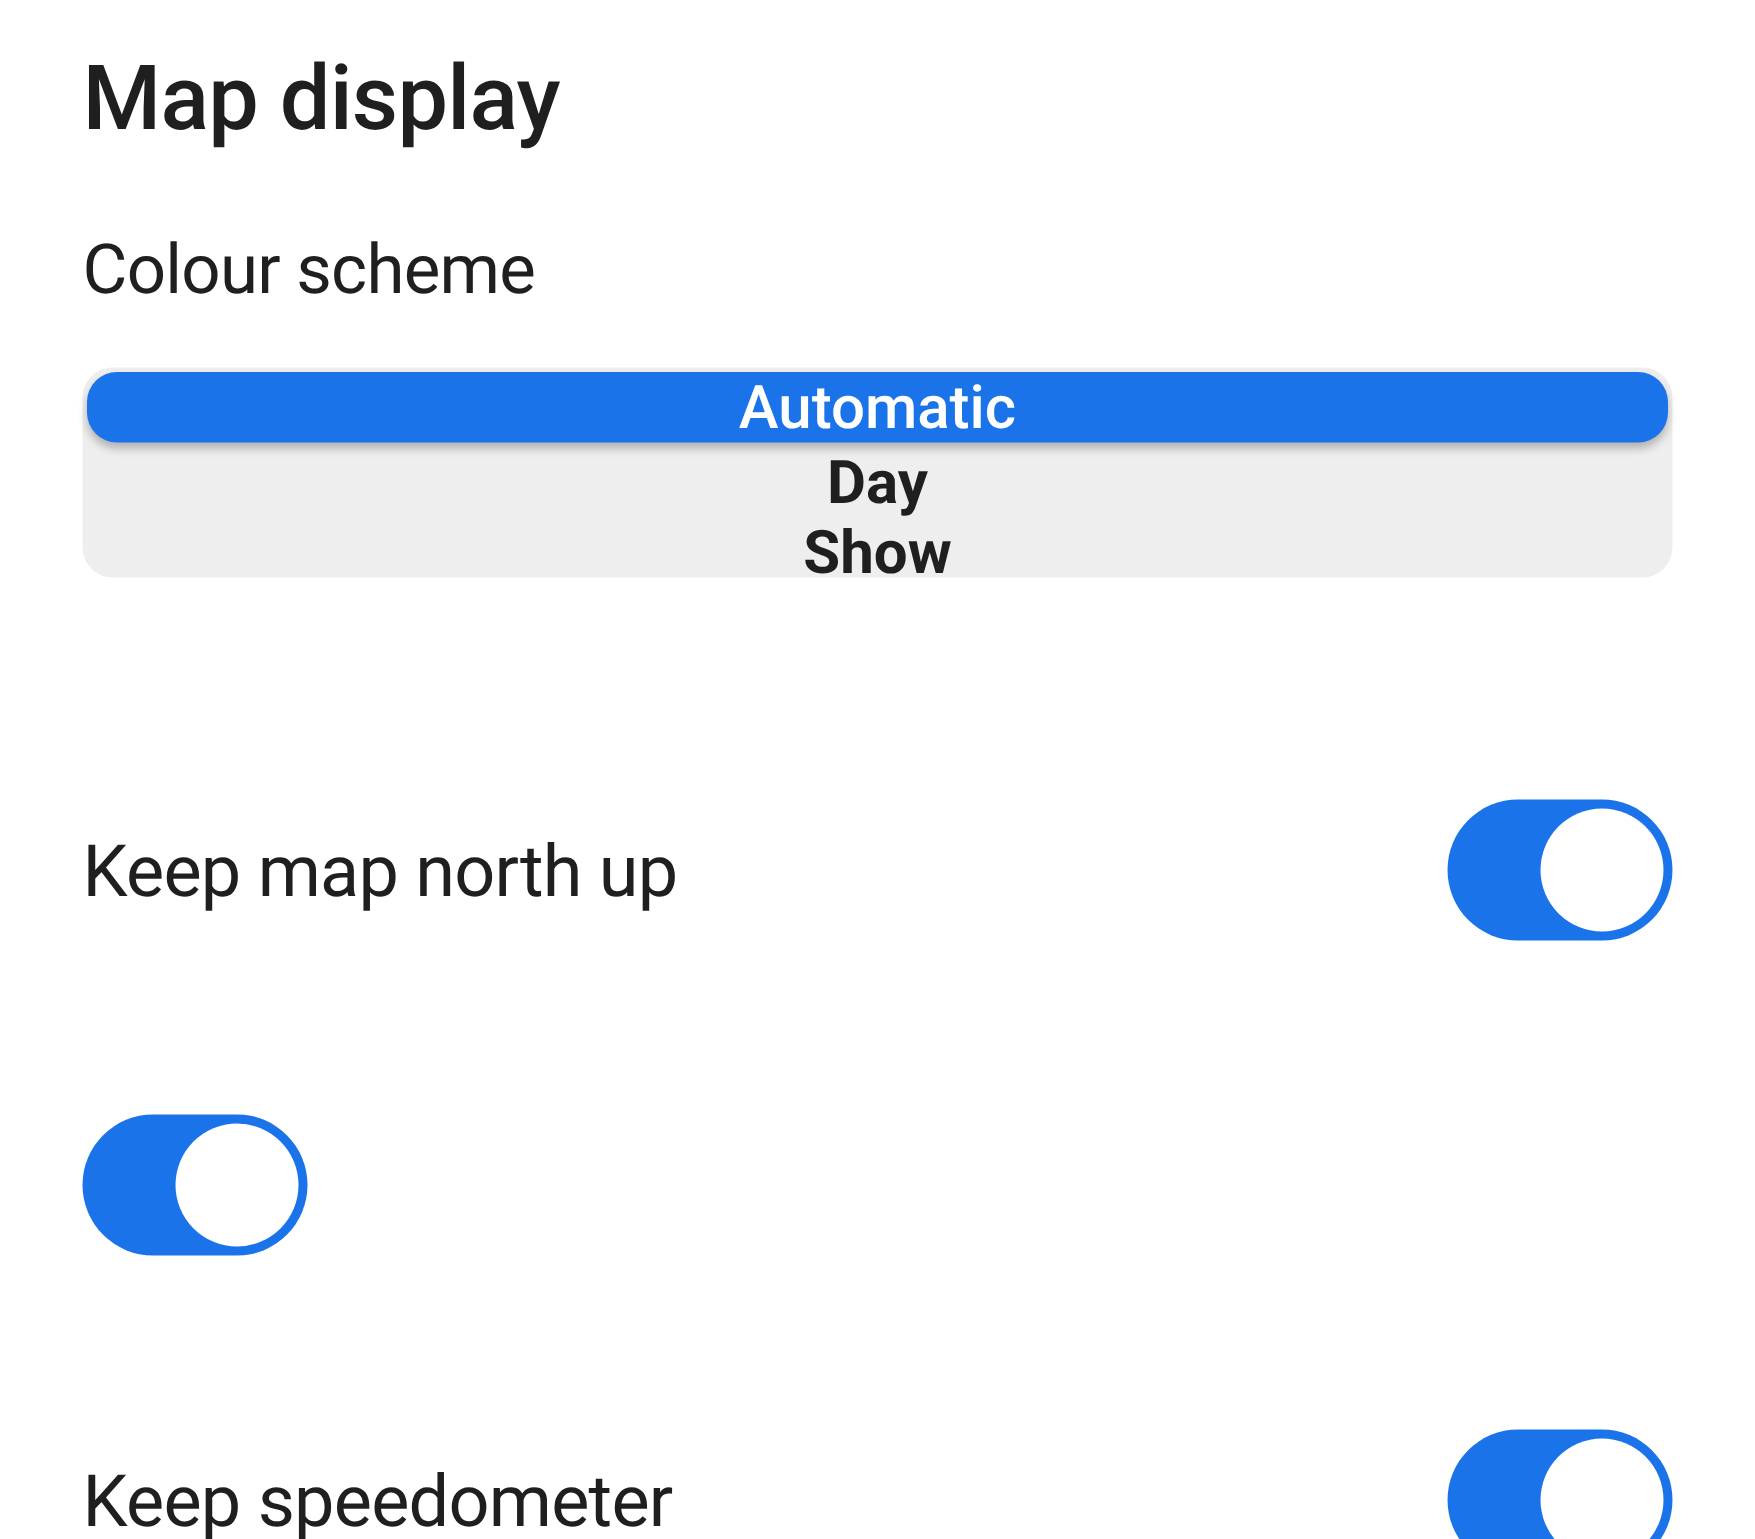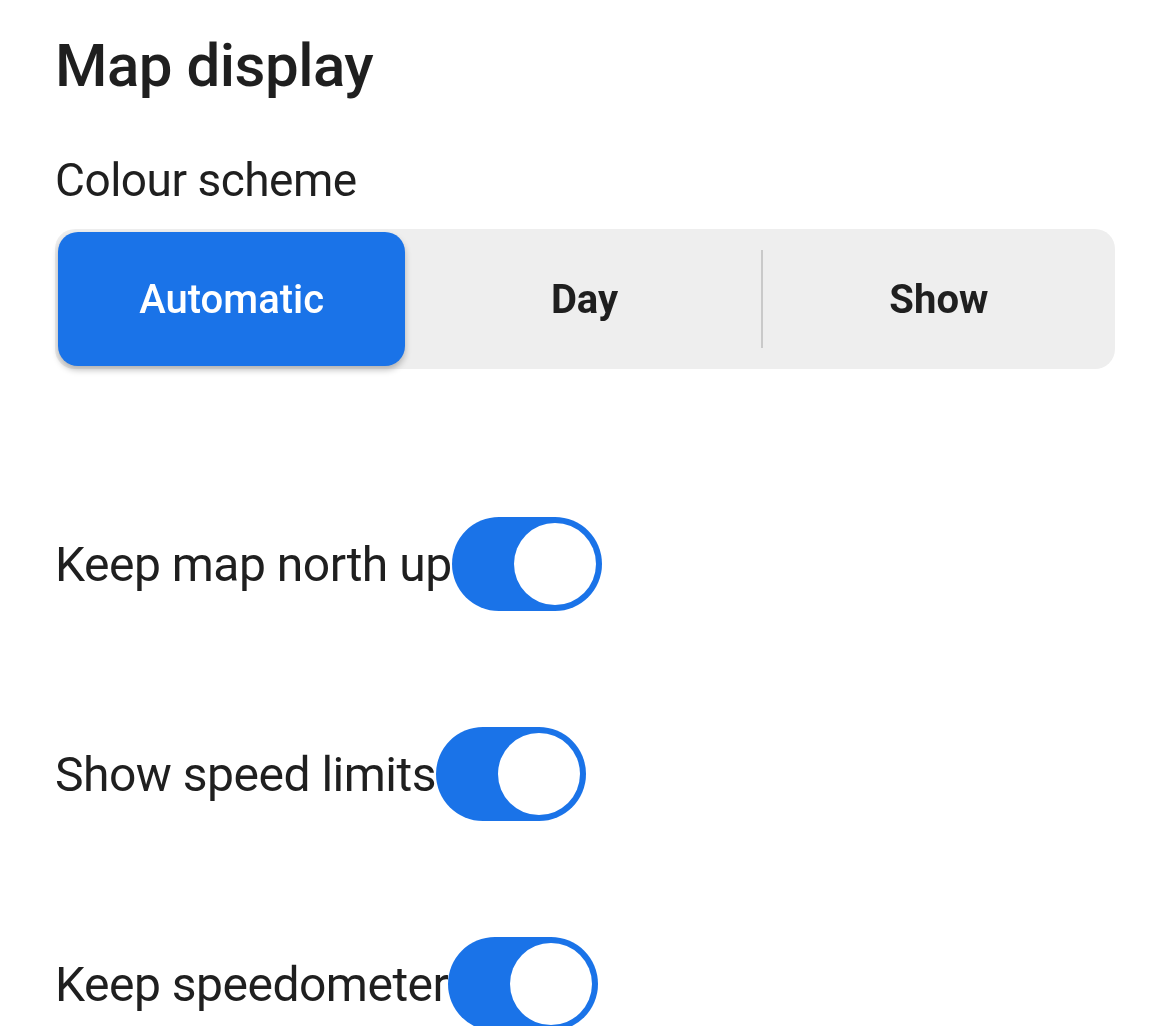--- a/index.html
+++ b/index.html
@@ -17,31 +17,32 @@
       font-size: 60px;
       font-weight: 500;
       letter-spacing: -0.5px;
       color: #1f1f1f;
       margin-bottom: 52px;
     }
     .subsection-title {
       font-size: 46px;
       font-weight: 400;
       color: #1f1f1f;
-      margin-bottom: 22px;
+      margin-bottom: 38px;
       letter-spacing: -0.5px;
     }
     .segmented {
       display: flex;
       width: 100%;
       background: #eeeeee;
       border-radius: 20px;
       height: 140px;
       position: relative;
       margin-bottom: 90px;
+      flex-direction: column;
     }
     .segmented-item {
       flex: 1 1 0;
       display: flex;
       align-items: center;
       justify-content: center;
       font-size: 40px;
       font-weight: 700;
       color: #1f1f1f;
       cursor: pointer;
@@ -58,20 +59,21 @@
     }
     .segmented-divider {
       width: 2px;
       background: #c9c9c9;
       align-self: center;
       height: 70%;
     }
     .setting-row {
       display: flex;
       align-items: center;
+      justify-content: space-between;
       padding: 58px 0;
     }
     .setting-label {
       font-size: 48px;
       font-weight: 400;
       color: #1f1f1f;
       letter-spacing: -0.5px;
     }
     .toggle {
       width: 150px;
@@ -108,21 +110,20 @@
   </div>
 
   <div class="setting-row">
     <div class="setting-label">Keep map north up</div>
     <div class="toggle">
       <div class="toggle-knob"></div>
     </div>
   </div>
 
   <div class="setting-row">
-    <div class="setting-label">Show speed limits</div>
     <div class="toggle">
       <div class="toggle-knob"></div>
     </div>
   </div>
 
   <div class="setting-row">
     <div class="setting-label">Keep speedometer</div>
     <div class="toggle">
       <div class="toggle-knob"></div>
     </div>

